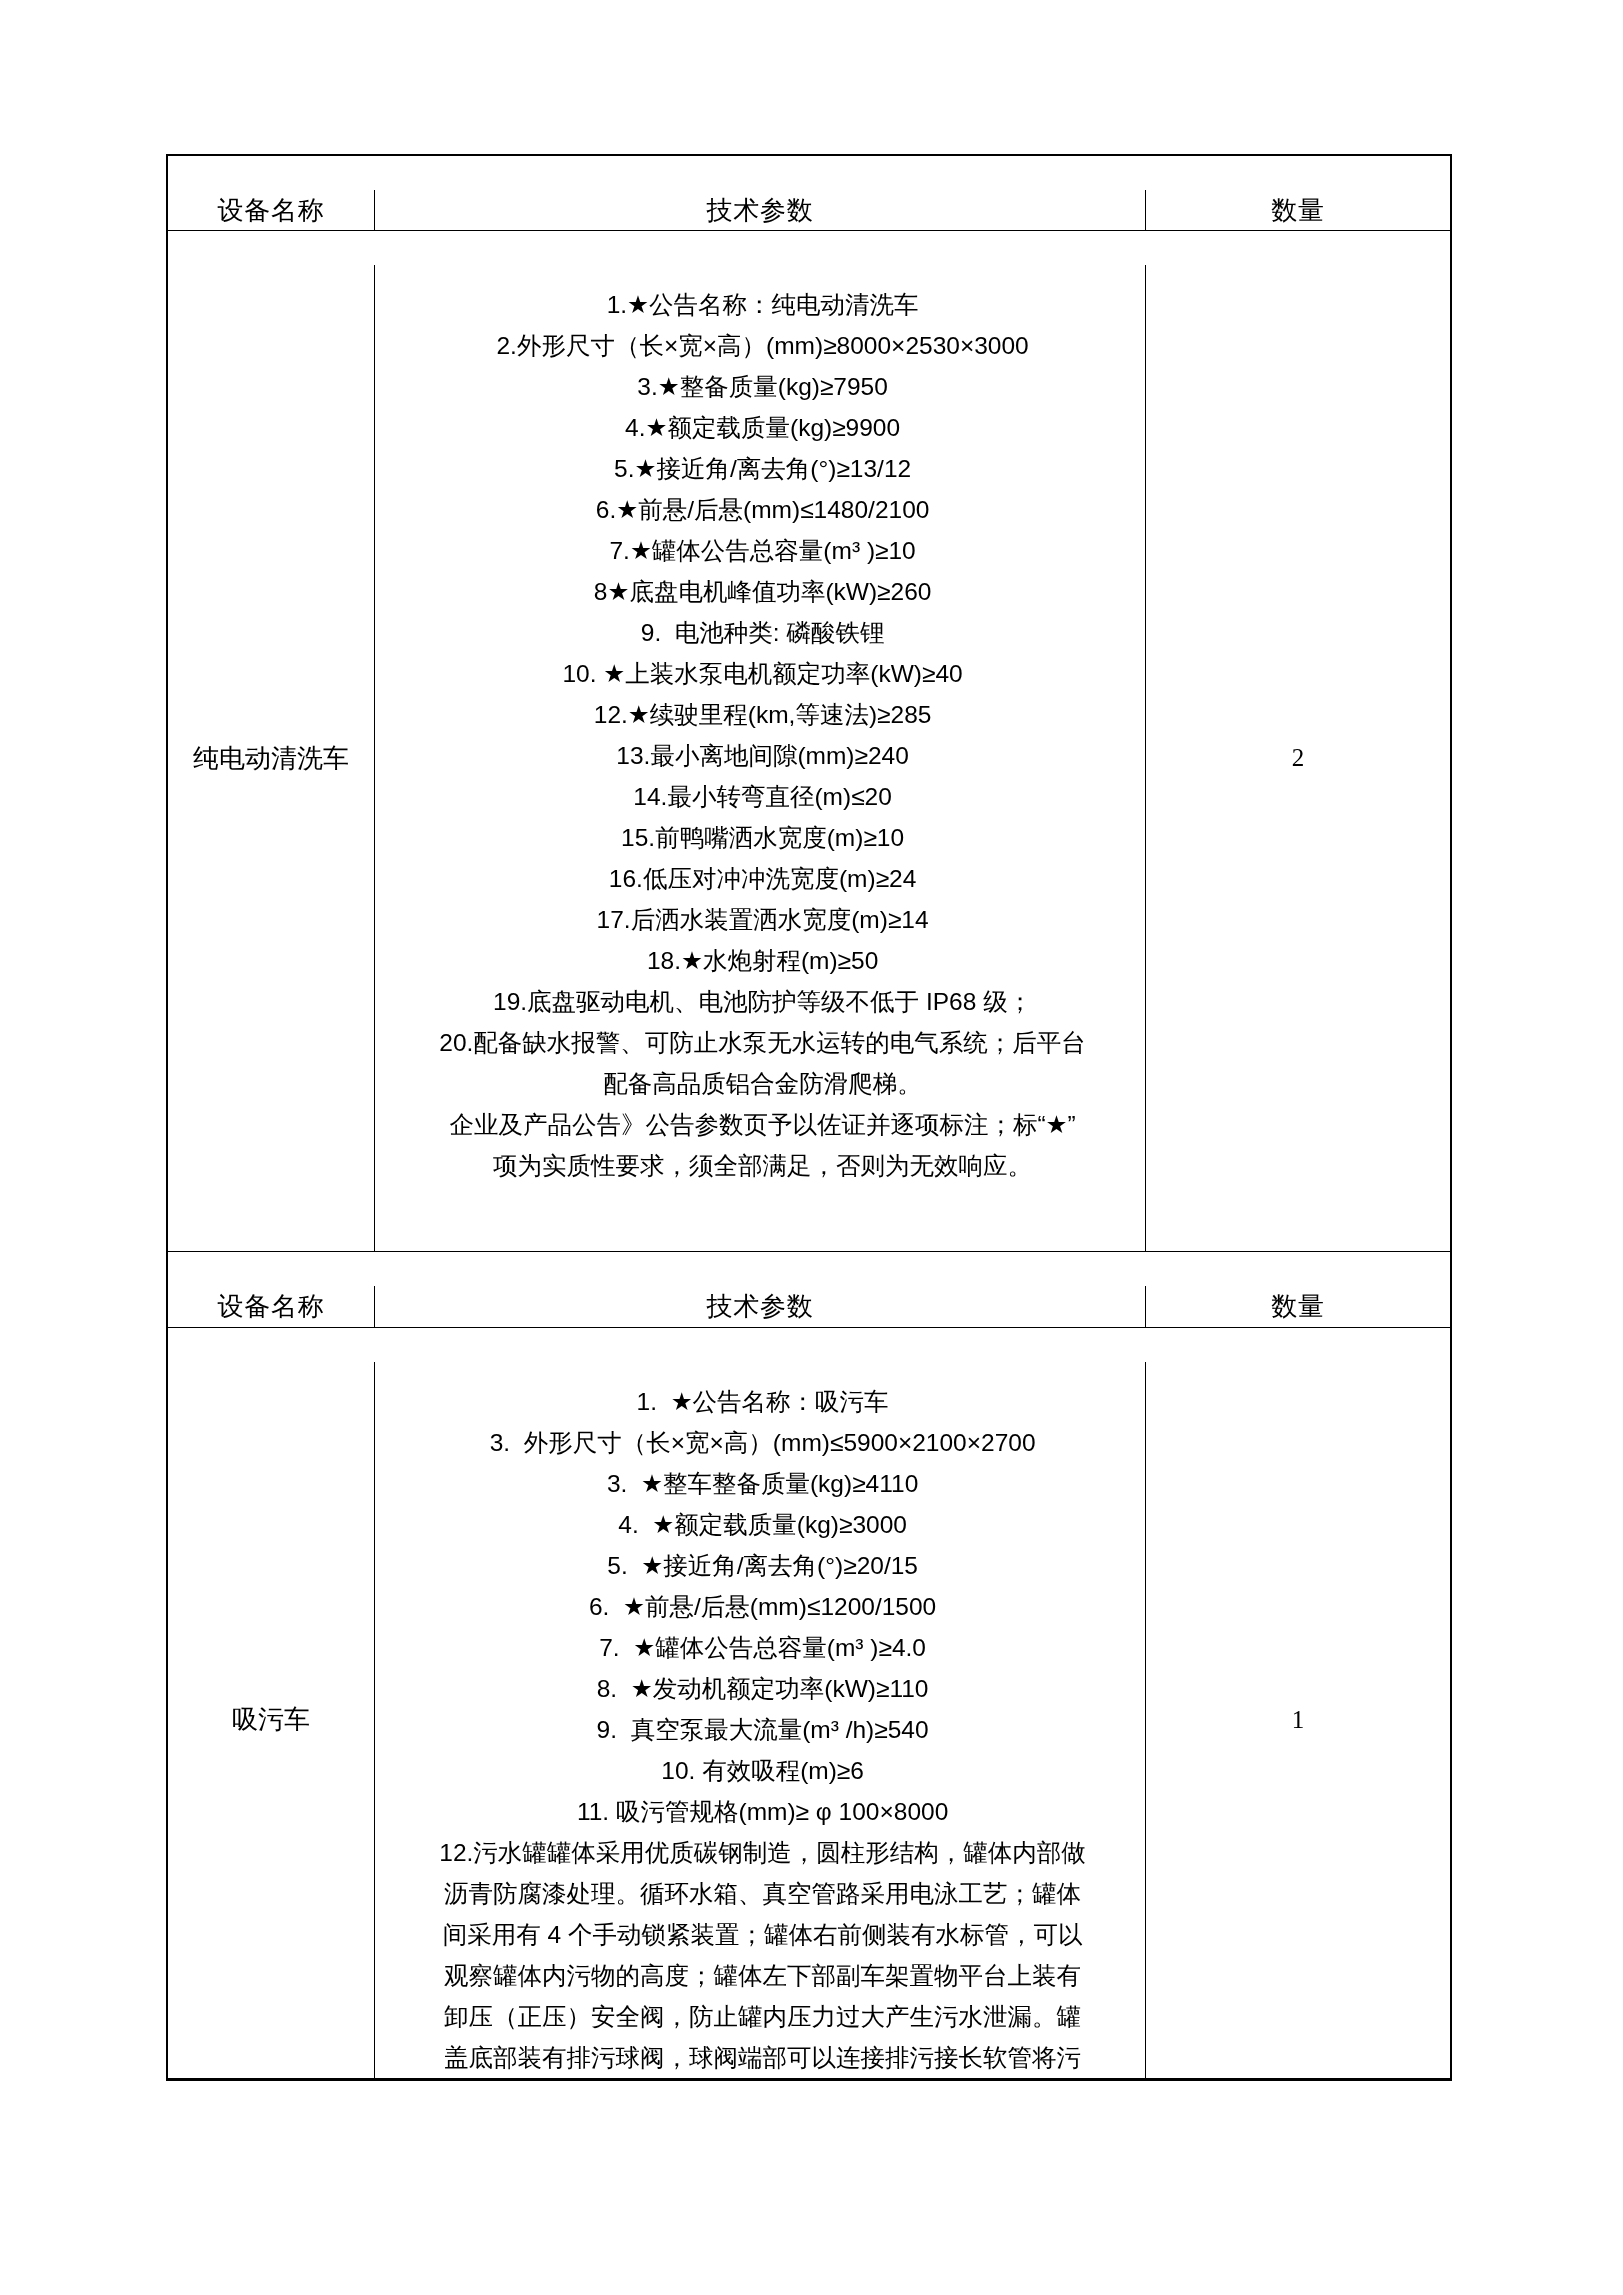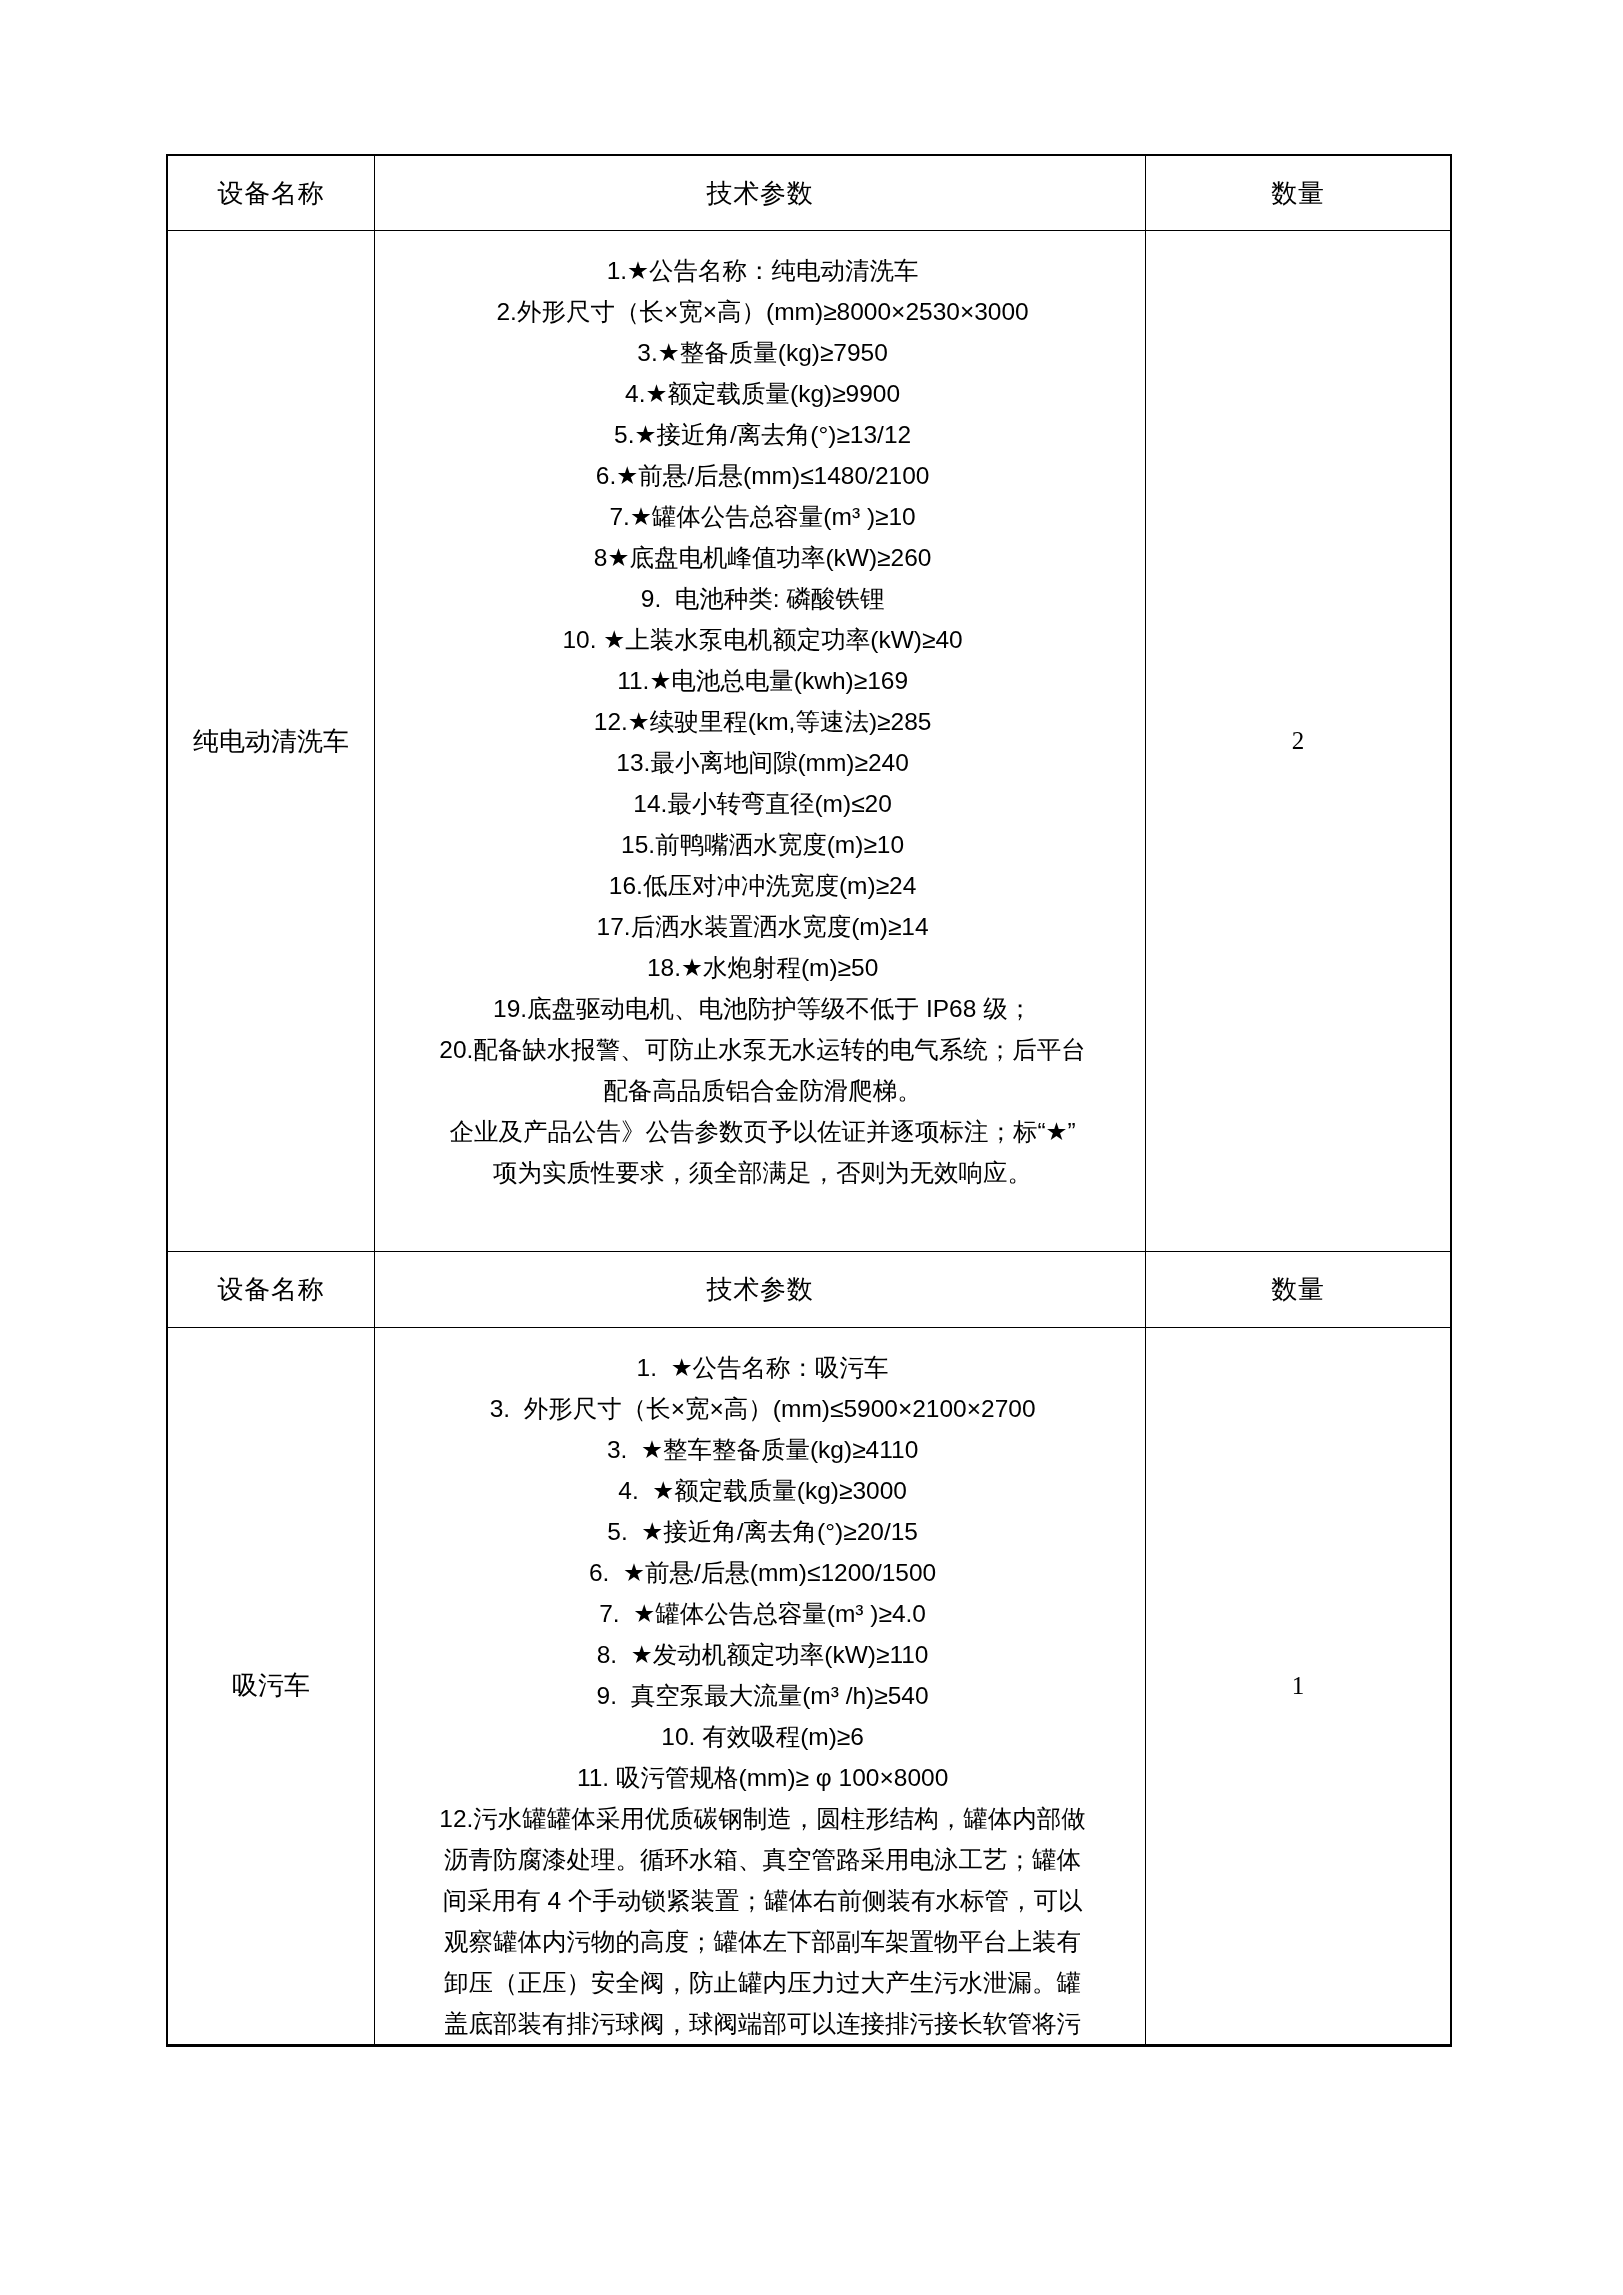--- a/index.html
+++ b/index.html
@@ -23,20 +23,21 @@
     display: grid;
     grid-template-columns: 207px 771px 1fr;
     grid-template-rows: 75px 1021px 76px 1fr;
     background: #fff;
   }
   .cell {
     box-sizing: border-box;
     border-right: 1.7px solid #000;
     border-bottom: 1.7px solid #000;
     overflow: hidden;
+    margin-top: 34px;
   }
   .cell.last-col { border-right: none; }
   .cell.last-row { border-bottom: none; }
   .th {
     display: flex;
     align-items: center;
     justify-content: center;
     font-family: "Liberation Serif", "DejaVu Serif", serif;
     font-size: 26px;
     letter-spacing: 0.8px;
@@ -80,21 +81,20 @@
         <div class="pline">1.★公告名称：纯电动清洗车</div>
         <div class="pline">2.外形尺寸（长×宽×高）(mm)≥8000×2530×3000</div>
         <div class="pline">3.★整备质量(kg)≥7950</div>
         <div class="pline">4.★额定载质量(kg)≥9900</div>
         <div class="pline">5.★接近角/离去角(°)≥13/12</div>
         <div class="pline">6.★前悬/后悬(mm)≤1480/2100</div>
         <div class="pline">7.★罐体公告总容量(m³ )≥10</div>
         <div class="pline">8★底盘电机峰值功率(kW)≥260</div>
         <div class="pline">9.  电池种类: 磷酸铁锂</div>
         <div class="pline">10. ★上装水泵电机额定功率(kW)≥40</div>
-        <div class="pline">11.★电池总电量(kwh)≥169</div>
         <div class="pline">12.★续驶里程(km,等速法)≥285</div>
         <div class="pline">13.最小离地间隙(mm)≥240</div>
         <div class="pline">14.最小转弯直径(m)≤20</div>
         <div class="pline">15.前鸭嘴洒水宽度(m)≥10</div>
         <div class="pline">16.低压对冲冲洗宽度(m)≥24</div>
         <div class="pline">17.后洒水装置洒水宽度(m)≥14</div>
         <div class="pline">18.★水炮射程(m)≥50</div>
         <div class="pline">19.底盘驱动电机、电池防护等级不低于 IP68 级；</div>
         <div class="pline">20.配备缺水报警、可防止水泵无水运转的电气系统；后平台</div>
         <div class="pline">配备高品质铝合金防滑爬梯。</div>

